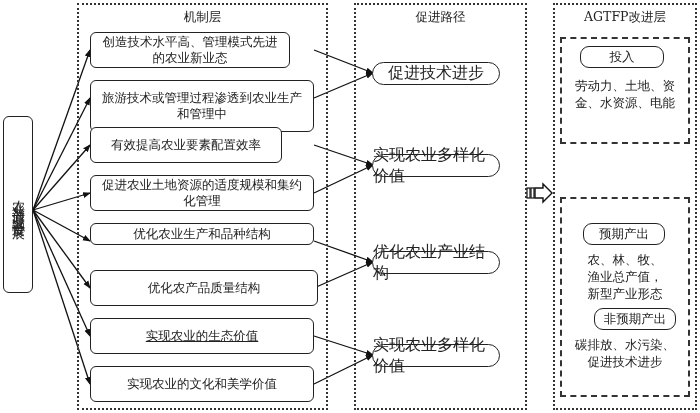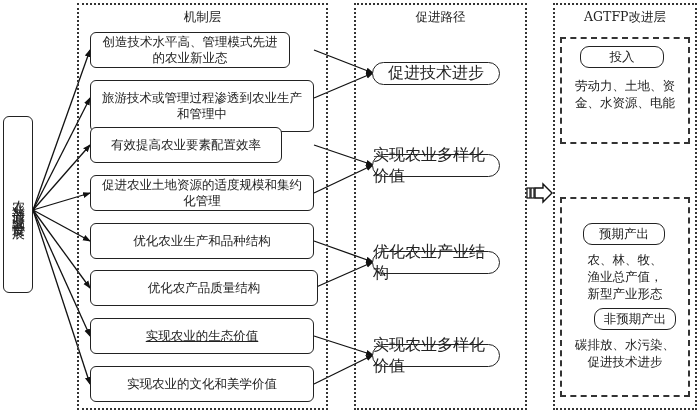--- a/index.html
+++ b/index.html
@@ -71,21 +71,21 @@
   </div>
 <div class="abs rbox" style="left:90px;top:80px;width:224px;height:52px;">
     <span>旅游技术或管理过程渗透到农业生产和管理中</span>
   </div>
 <div class="abs rbox" style="left:90px;top:127px;width:192px;height:36px;">
     <span>有效提高农业要素配置效率</span>
   </div>
 <div class="abs rbox" style="left:90px;top:175px;width:224px;height:36px;">
     <span>促进农业土地资源的适度规模和集约化管理</span>
   </div>
-<div class="abs rbox" style="left:90px;top:223px;width:224px;height:36px;">
+<div class="abs rbox" style="left:90px;top:223px;width:224px;height:22px;">
     <span>优化农业生产和品种结构</span>
   </div>
 <div class="abs rbox" style="left:90px;top:270px;width:228px;height:36px;">
     <span>优化农产品质量结构</span>
   </div>
 <div class="abs rbox" style="left:90px;top:318px;width:224px;height:36px;text-decoration:underline;">
     <span>实现农业的生态价值</span>
   </div>
 <div class="abs rbox" style="left:90px;top:366px;width:224px;height:36px;">
     <span>实现农业的文化和美学价值</span>

